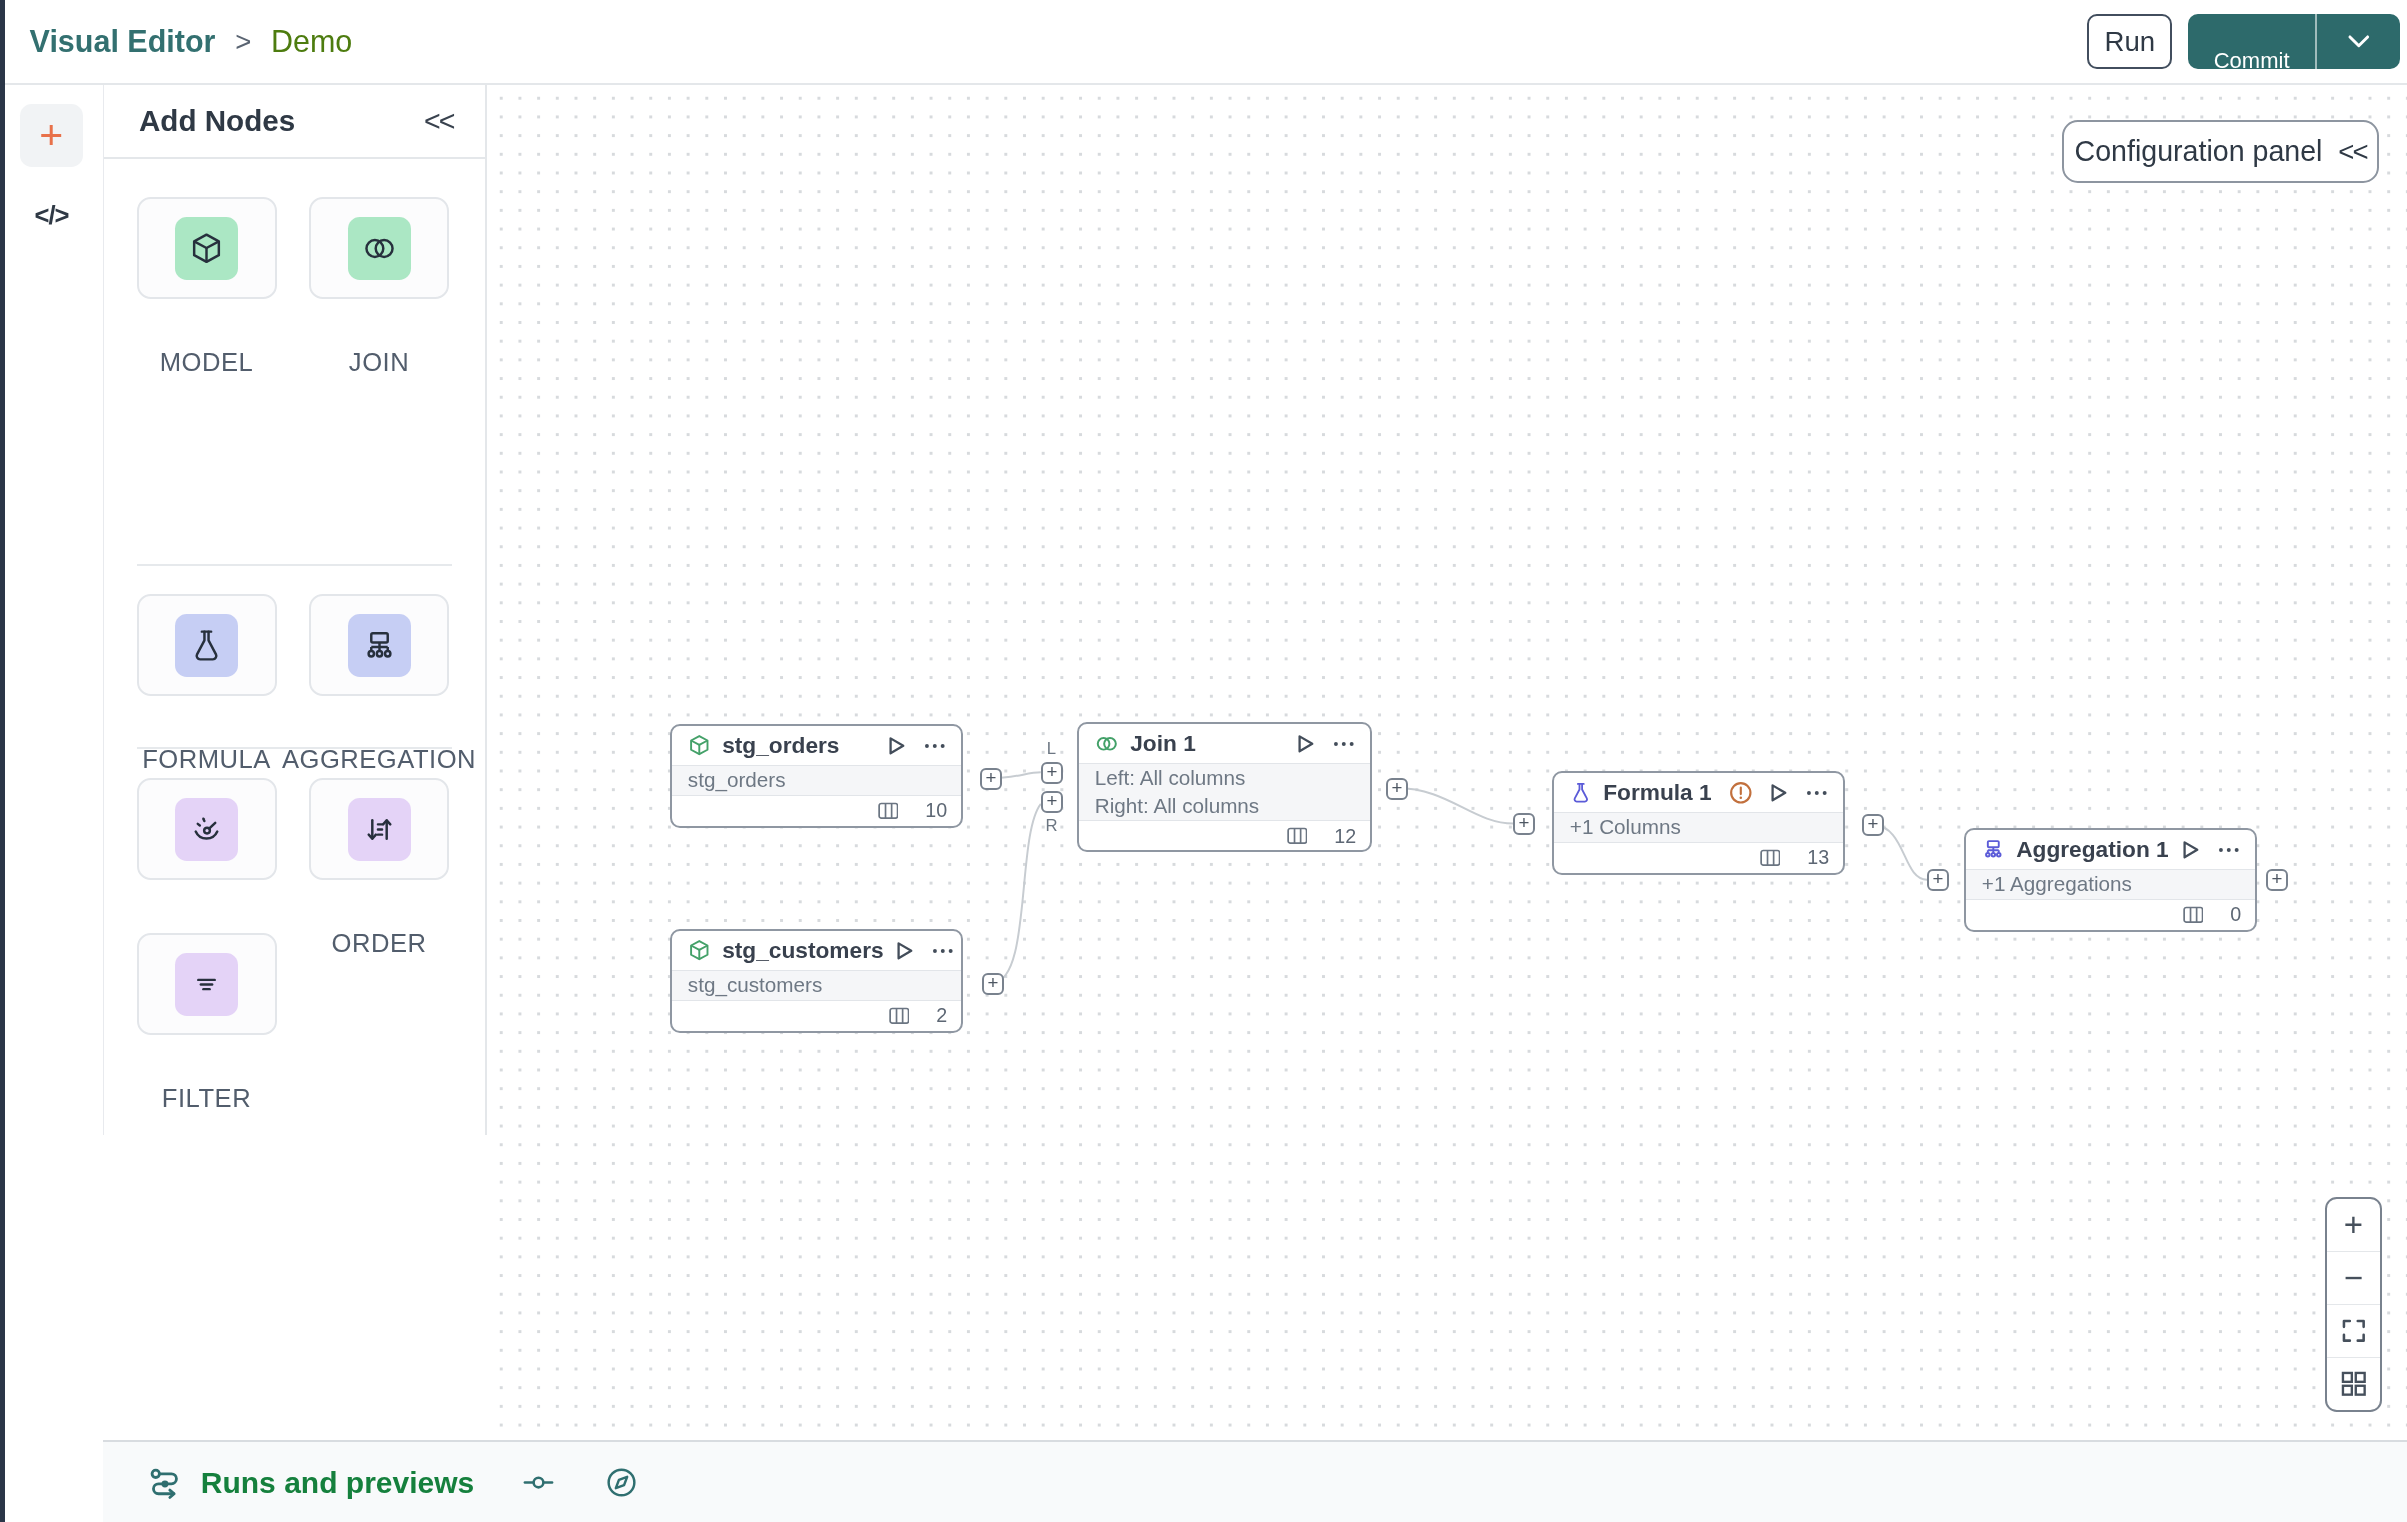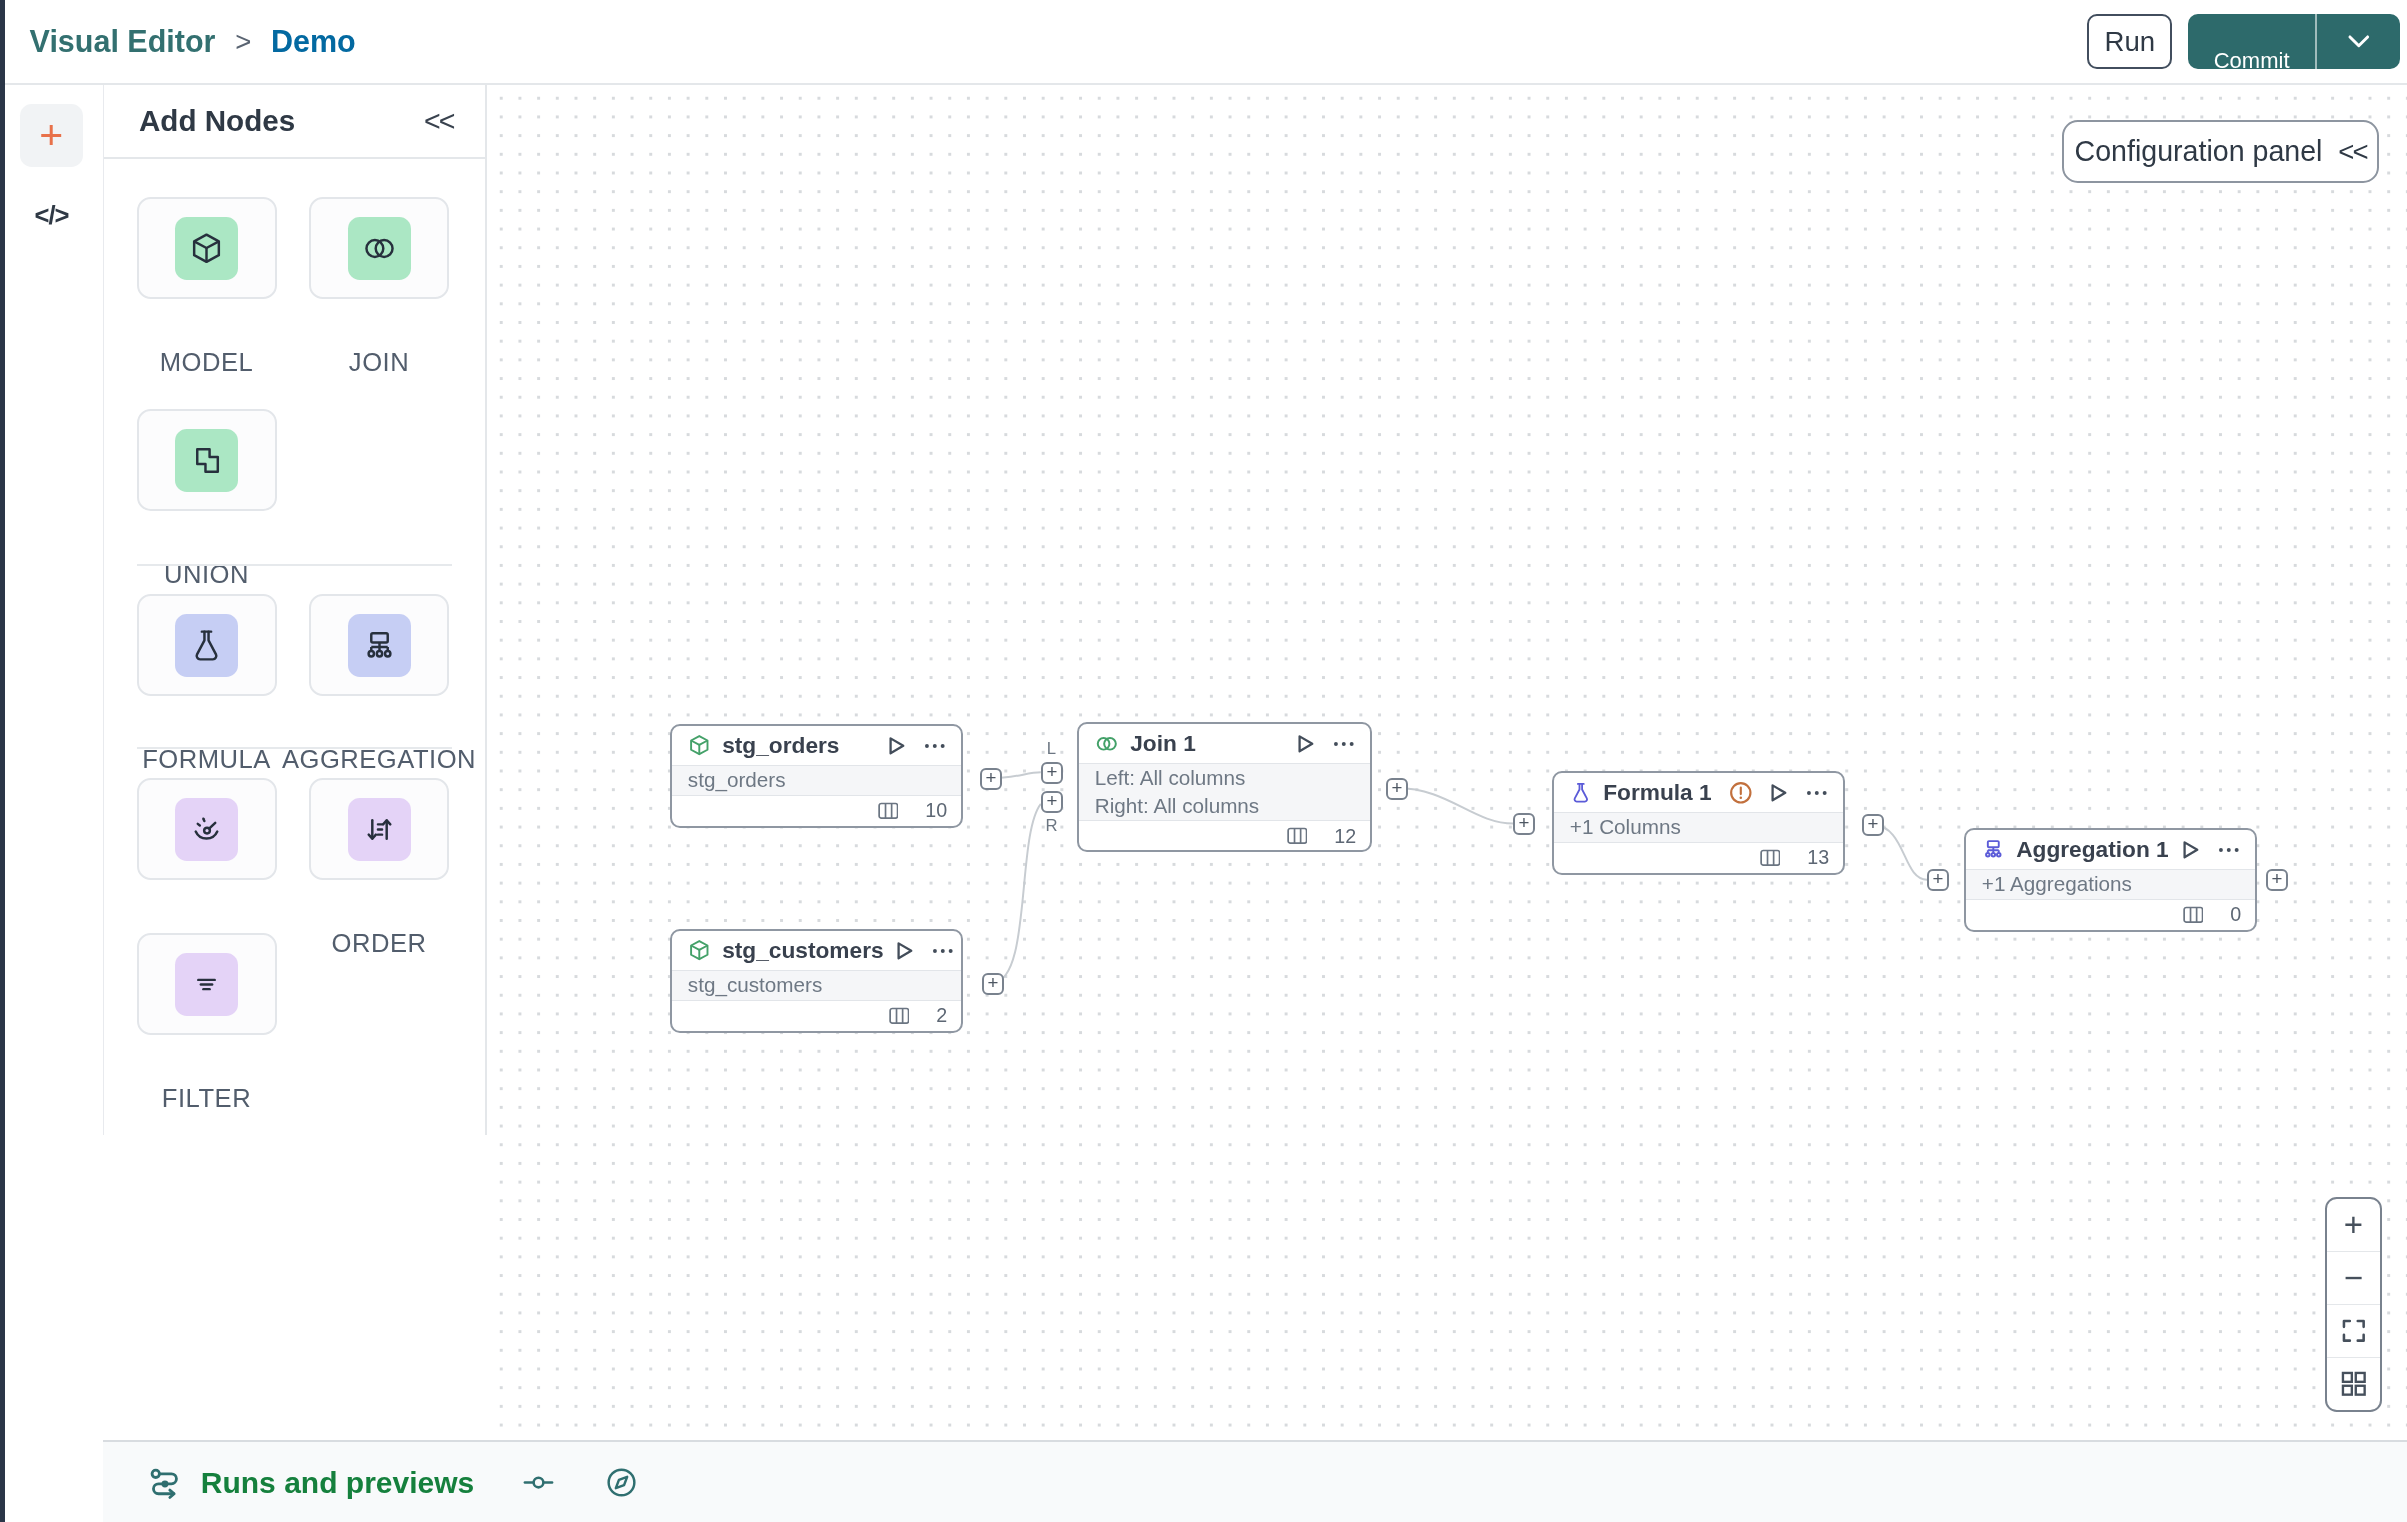--- a/index.html
+++ b/index.html
@@ -3,21 +3,21 @@
 <meta charset="utf-8">
 <style>
   html,body{margin:0;padding:0;background:#ffffff;}
   body{width:2408px;height:1523px;overflow:hidden;font-family:"Liberation Sans",sans-serif;color:#3a4450;}
   .app{position:relative;width:2408px;height:1523px;background:#fff;}
 
   
   .topbar{position:absolute;left:0;top:0;width:2408px;height:85px;background:#fff;border-bottom:2px solid #e4e7ea;display:flex;align-items:center;box-sizing:border-box;padding:0 7.9px 0 29.6px;}
   .crumb-root{color:#337070;font-size:30.5px;font-weight:700;}
   .crumb-sep{color:#5a6472;font-size:27.6px;margin:0 19.7px;font-weight:400;}
-  .crumb-cur{color:#0369a1;font-size:30.5px;font-weight:700;}
+  .crumb-cur{color:#4d7c0f;font-size:30.5px;font-weight:400;}
   .topbar-spacer{flex:1;}
   .btn-run{width:85px;height:55px;border:2px solid #424e5e;border-radius:9.9px;background:#fff;color:#2f3945;font-size:27.6px;display:flex;align-items:center;justify-content:center;margin-right:15.8px;box-sizing:border-box;}
   .btn-commit{height:55px;border-radius:9.9px;background:#2d6a6b;color:#fff;display:flex;align-items:stretch;overflow:hidden;}
   .btn-commit-main{padding:0 25.6px;font-size:22px;display:flex;align-items:center;margin-top:39px;}
   .btn-commit-divider{width:2px;background:rgba(255,255,255,0.55);}
   .btn-commit-arrow{width:83px;display:flex;align-items:center;justify-content:center;}
 
   
   .edge-strip{position:absolute;left:0;top:0;width:4.9px;height:1523px;background:#2b3648;z-index:50;}
   .rail{position:absolute;left:0;top:85px;width:103px;height:1438px;background:#fff;}
@@ -128,30 +128,20 @@
           <div class="tile-icon tile-green">
         <svg width="37" height="37" viewBox="0 0 36 36" fill="none" stroke="currentColor" stroke-width="2.4">
               <circle cx="13.5" cy="18" r="8.2"></circle>
               <circle cx="22.5" cy="18" r="8.2"></circle>
             </svg>
       </div>
         </div>
       <div class="tile-label">JOIN</div>
     </div>
 
-    <div class="tile-wrap" style="left:32.5px;top:324px;">
-      <div class="tile">
-          <div class="tile-icon tile-green">
-        <svg width="37" height="37" viewBox="0 0 36 36" fill="none" stroke="currentColor" stroke-width="2.4" stroke-linejoin="round">
-              <path d="M9 7 H21 V14.5 H29 V29 H17 V21.5 H9 Z"></path>
-            </svg>
-      </div>
-        </div>
-      <div class="tile-label">UNION</div>
-    </div>
 
     <div class="pal-divider" style="top:479px;"></div>
 
     <div class="tile-wrap" style="left:32.5px;top:509px;">
       <div class="tile">
           <div class="tile-icon tile-peri">
         <svg width="37" height="37" viewBox="0 0 36 36" fill="none" stroke="currentColor" stroke-width="2.4" stroke-linecap="round" stroke-linejoin="round">
               <path d="M13.5 4.5 H22.5"></path>
               <path d="M16 4.5 V13 L8.8 26.6 A3.4 3.4 0 0 0 11.8 31.5 H24.2 A3.4 3.4 0 0 0 27.2 26.6 L20 13 V4.5"></path>
             </svg>

